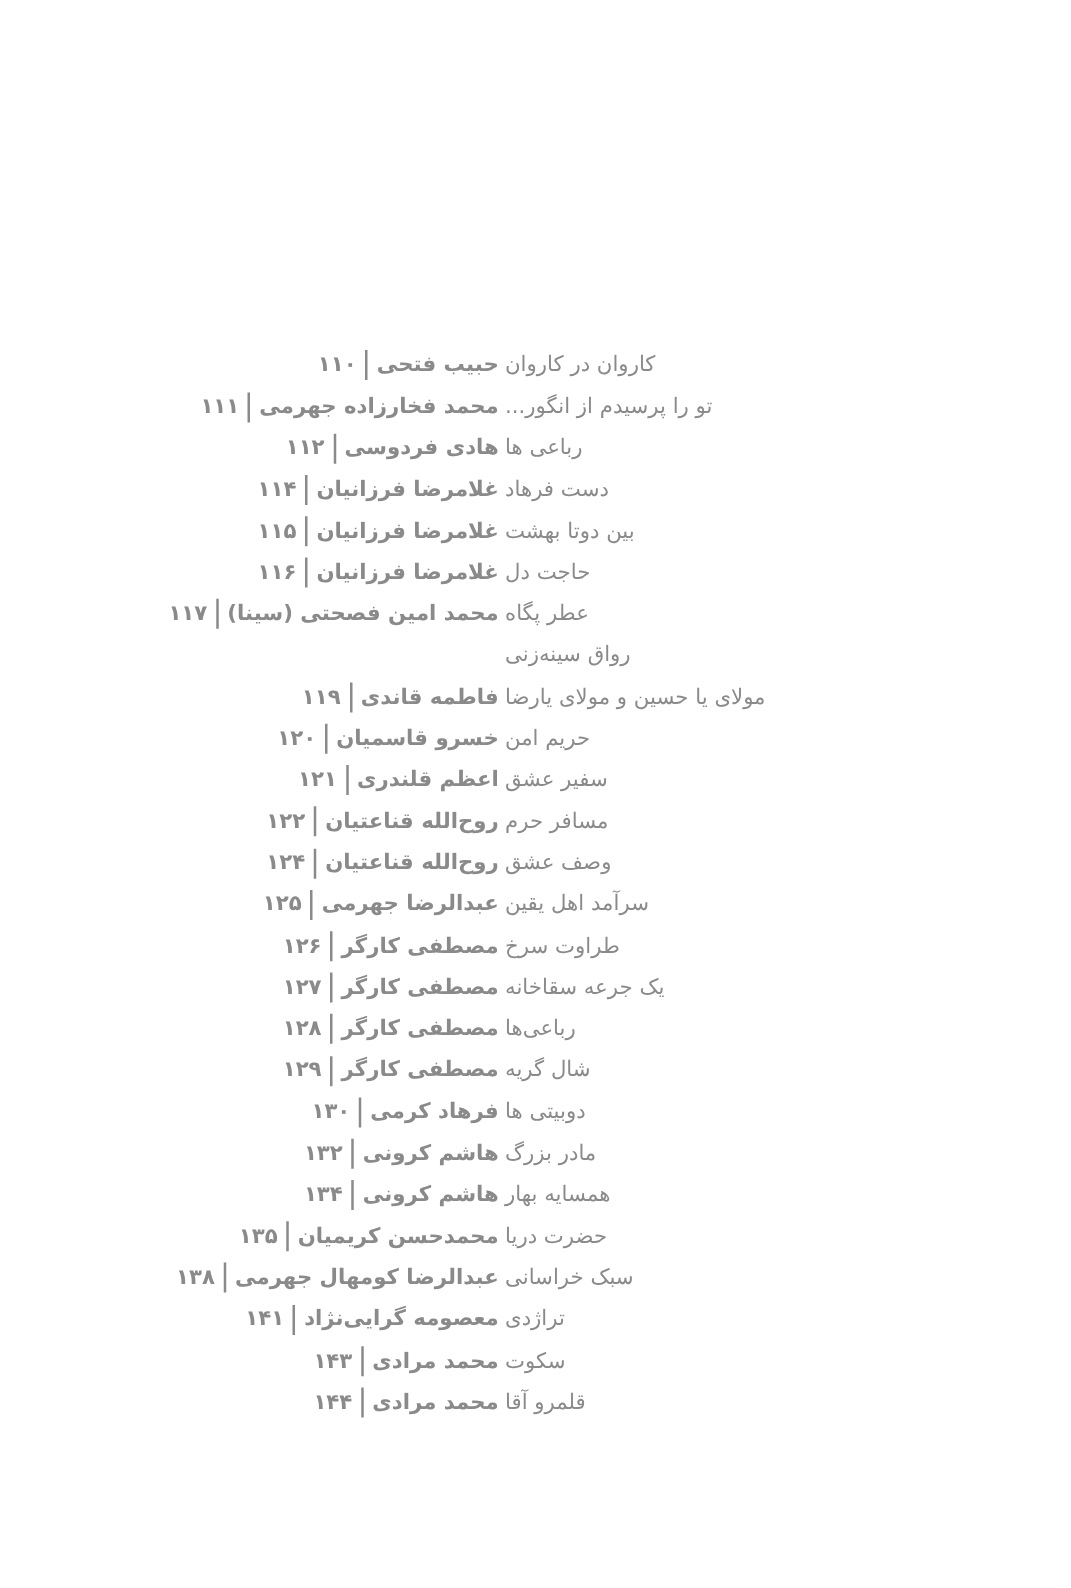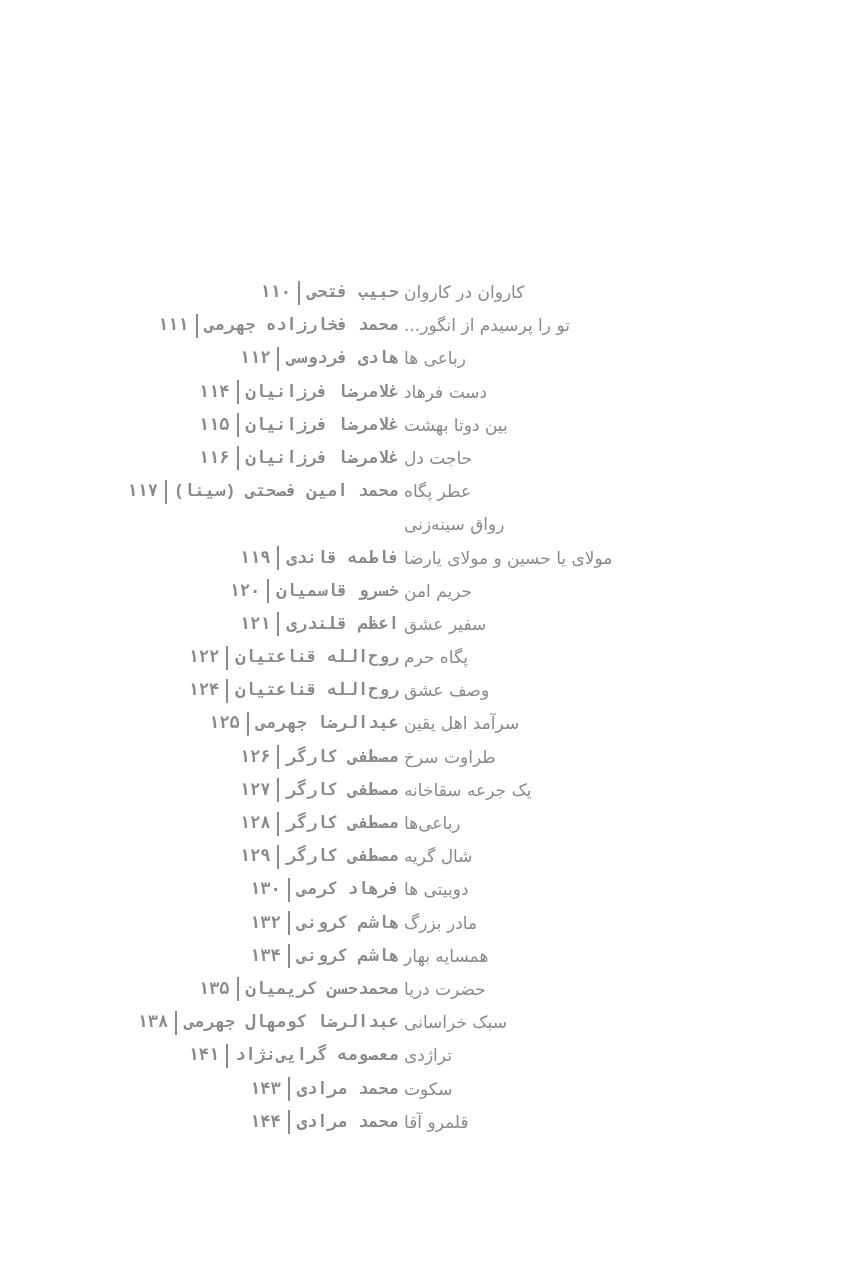--- a/index.html
+++ b/index.html
@@ -1,21 +1,21 @@
 <!DOCTYPE html>
 <html><head>
 <meta charset="utf-8">
 <style>
   html, body { margin: 0; padding: 0; background: #ffffff; }
   body { width: 857px; height: 1270px; position: relative; overflow: hidden;
          font-family: "DejaVu Sans", sans-serif; }
   .toc { position: absolute; top: 276px; left: 0; width: 857px; }
   .row { position: relative; height: 33.2px; }
   .left { position: absolute; right: 458px; top: 0; direction: rtl; white-space: nowrap;
-          color: #8a8a8a; font-size: 17px; font-weight: bold; line-height: 33px; font-family: Liberation Mono, monospace; }
+          color: #8a8a8a; font-size: 17px; font-weight: bold; line-height: 33px; }
   .title { position: absolute; left: 404px; top: 0; direction: rtl; white-space: nowrap;
            color: #8a8a8a; font-size: 17px; font-weight: normal; line-height: 33px; }
   .sep { display: inline-block; width: 2px; height: 24px; background: #8a8a8a;
          vertical-align: middle; margin: 0 7px; }
   .num { font-weight: bold; }
 </style>
 </head>
 <body>
 
 <div class="toc" id="toc">
@@ -56,21 +56,21 @@
   </div>
     <div class="row">
     <span class="title">حریم امن</span>
     <span class="left"><span class="author">خسرو قاسمیان</span><span class="sep"></span><span class="num">۱۲۰</span></span>
   </div>
     <div class="row">
     <span class="title">سفیر عشق</span>
     <span class="left"><span class="author">اعظم قلندری</span><span class="sep"></span><span class="num">۱۲۱</span></span>
   </div>
     <div class="row">
-    <span class="title">پگاه حرم</span>
+    <span class="title">مسافر حرم</span>
     <span class="left"><span class="author">روح‌الله قناعتیان</span><span class="sep"></span><span class="num">۱۲۲</span></span>
   </div>
     <div class="row">
     <span class="title">وصف عشق</span>
     <span class="left"><span class="author">روح‌الله قناعتیان</span><span class="sep"></span><span class="num">۱۲۴</span></span>
   </div>
     <div class="row">
     <span class="title">سرآمد اهل یقین</span>
     <span class="left"><span class="author">عبدالرضا جهرمی</span><span class="sep"></span><span class="num">۱۲۵</span></span>
   </div>

